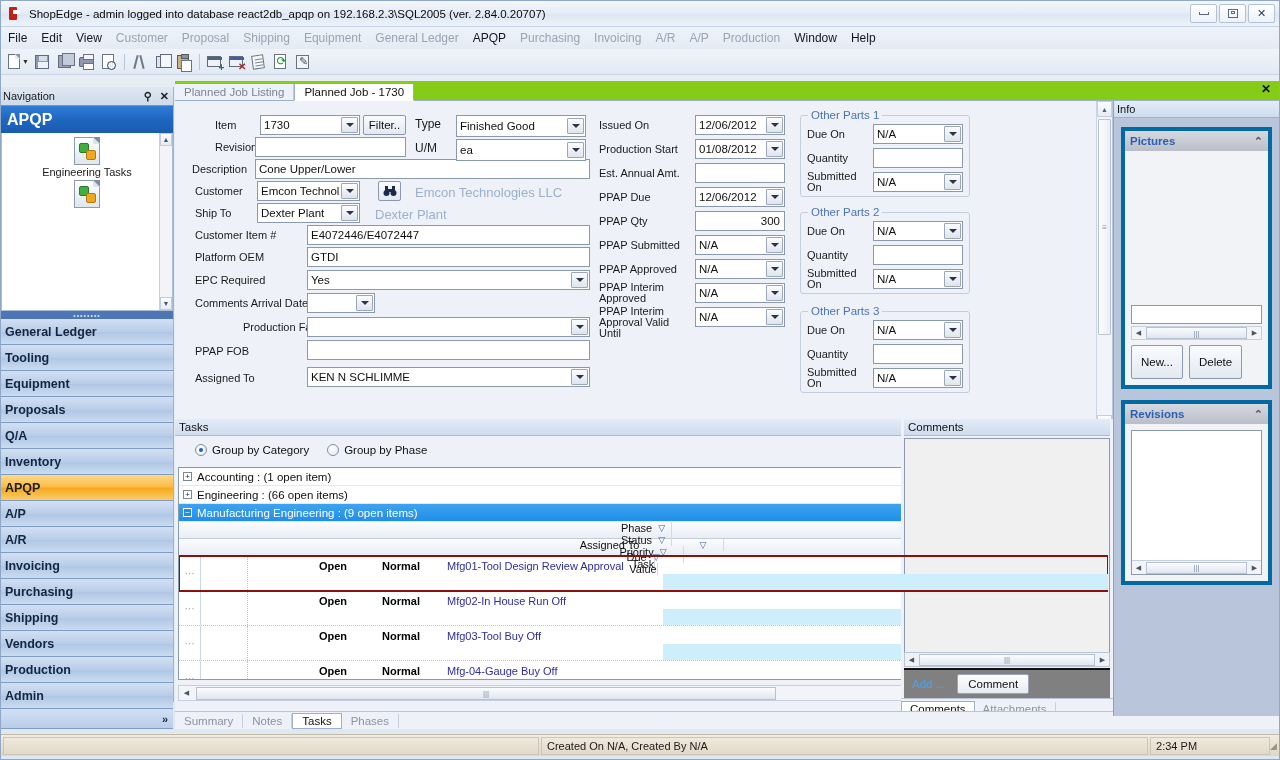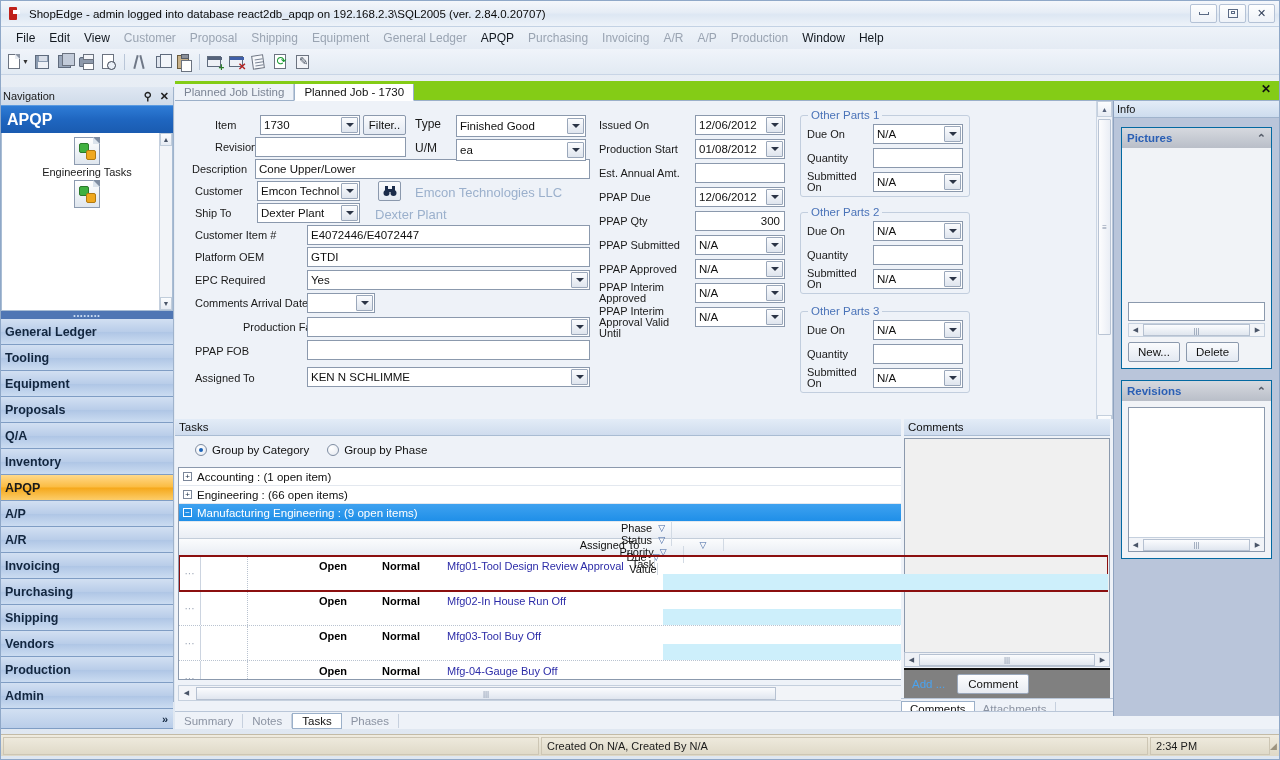--- a/index.html
+++ b/index.html
@@ -49,21 +49,21 @@
     display: flex; align-items: center; justify-content: center;
     color: #33415a; font-size: 11px;
   }
   .winbtn .min { width: 10px; height: 3px; border: 1px solid #5a6a84; border-top:none; }
   .winbtn .max { width: 10px; height: 9px; border: 1px solid #5a6a84; }
   .winbtn .max i { display:block; width: 4px; height: 3px; border: 1px solid #5a6a84; margin: 1px auto; }
 
   
   .menubar {
     position: absolute; left: 0; top: 26px; width: 1280px; height: 22px;
-    display: flex; align-items: center; padding-left: 8px;
+    display: flex; align-items: center; padding-left: 0;
     background: linear-gradient(to bottom,#eef3f9,#e4ebf4);
   }
   .menu-item { padding: 2px 7px; font-size: 12px; color: #9aa4b2; white-space: nowrap; }
   .menu-item.enabled { color: #12181f; }
 
   
   .toolbar {
     position: absolute; left: 0; top: 48px; width: 1280px; height: 26px;
     background: linear-gradient(to bottom,#f0f4fa,#e2eaf3);
     border-bottom: 1px solid #c8d5e6;
@@ -277,21 +277,21 @@
     border-left: 1px solid #8fa3c0;
   }
   .info-header {
     height: 17px; display: flex; align-items: center; padding-left: 3px;
     font-size: 11px; color: #101010;
     background: linear-gradient(to bottom,#e3ecf7,#cddcee);
     border-bottom: 1px solid #9fb3cc;
   }
   .info-card {
     margin: 9px 7px 0 7px;
-    background: #f1f3f7; border: 1px solid #0369a1;
+    background: #f1f3f7; border: 4px solid #0369a1;
   }
   .card-head {
     height: 20px; display: flex; align-items: center; justify-content: space-between;
     padding: 0 5px;
     background: linear-gradient(to bottom,#d6d9df,#b9bec8);
     font-size: 11.5px; font-weight: bold; color: #2a5fb5;
   }
   .chev { font-size: 11px; color: #555c69; }
   .card-body { padding: 6px; }
   .white-box { background: #fff; border: 1px solid #8b99ad; }
@@ -1038,21 +1038,21 @@
         <div class="card-body">
           <div style="height:148px;"></div>
           <div class="white-box" style="height:19px;"></div>
           <div class="hscroll">
             <div class="hs-arr">◀</div>
             <div class="hs-thumb">|||</div>
             <div class="hs-arr">▶</div>
           </div>
           <div style="display:flex;gap:6px;margin-top:5px;">
             <span class="btn" style="padding:3px 9px;">New...</span>
-            <span class="btn" style="padding:3px 9px;">Delete</span>
+            <span class="btn" style="padding:10px 9px;">Delete</span>
           </div>
         </div>
       </div>
 
       <div class="info-card" style="margin-top:11px;">
         <div class="card-head">
           <span>Revisions</span>
           <span class="chev">⌃</span>
         </div>
         <div class="card-body">

